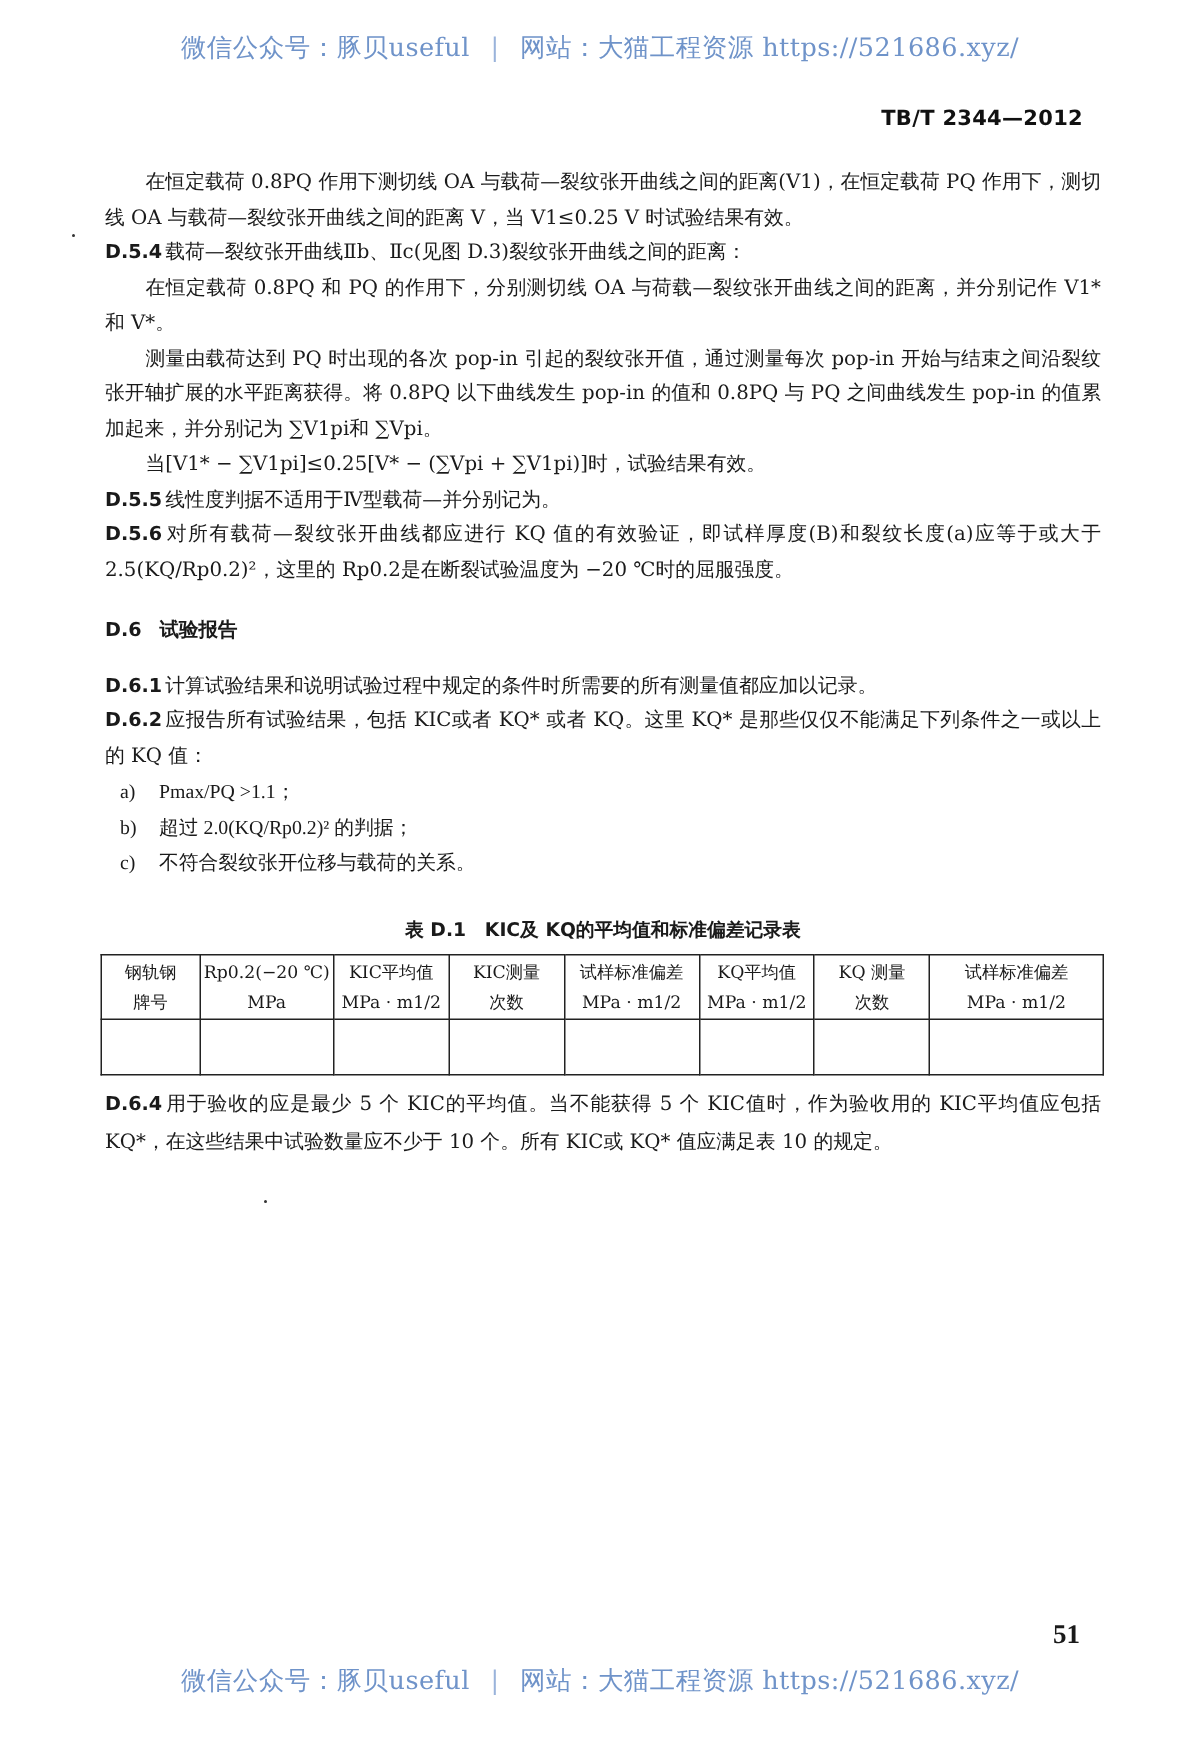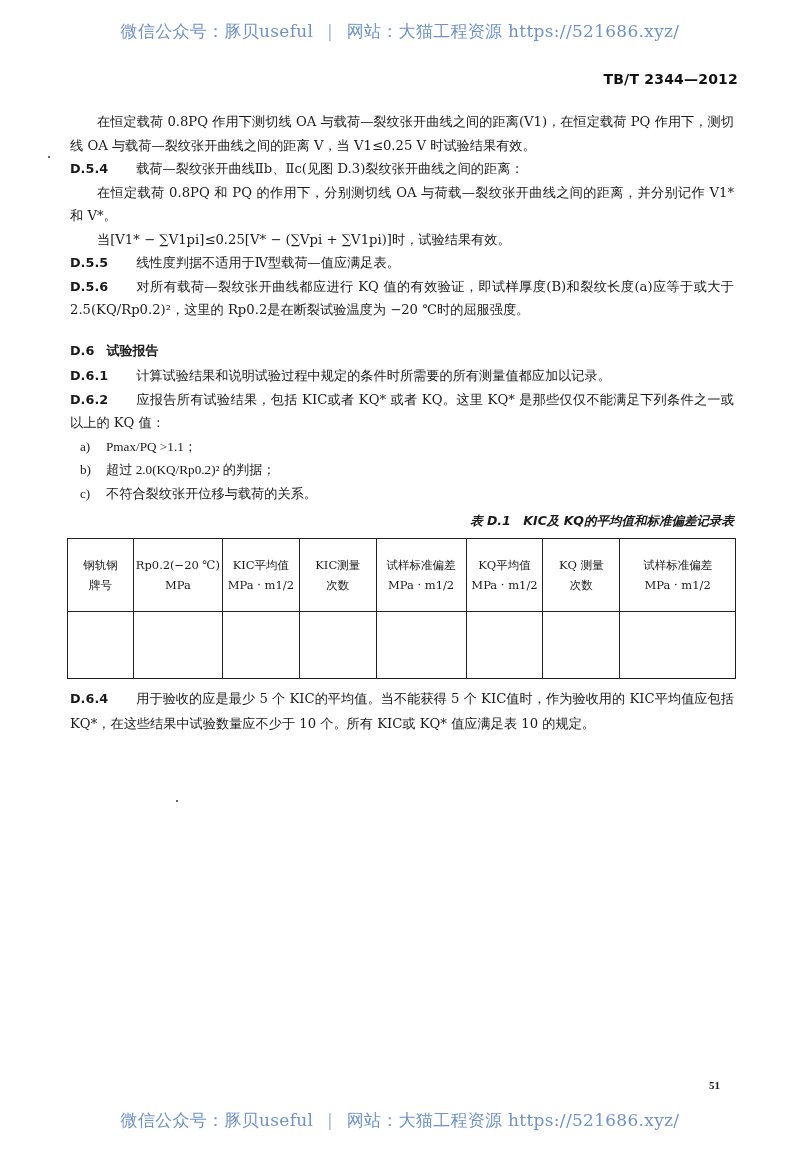--- a/index.html
+++ b/index.html
@@ -10,53 +10,53 @@
   }
   .watermark {
     position: absolute; left: 0; width: 800px; text-align: center;
     color: #6f93c9; font-size: 17px; letter-spacing: 0.3px;
     font-family: "DejaVu Serif", serif;
   }
   .wm-top { top: 20px; }
   .wm-bottom { top: 1109px; }
   .wm-sep { display: inline-block; margin: 0 8px; color: #9ab3db; }
   .std-code {
-    position: absolute; top: 71px; right: 62px;
+    position: absolute; top: 71px; right: 78px;
     font-family: "DejaVu Sans", "Liberation Sans", sans-serif;
     font-weight: bold; font-size: 14px; letter-spacing: 0.2px; color: #111;
   }
   .page-number {
     position: absolute; top: 1079px; right: 80px;
-    font-family: "Liberation Serif", serif; font-weight: bold; font-size: 11px;
+    font-family: "Liberation Serif", serif; font-weight: bold; font-size: 18px;
   }
   .content {
     position: absolute; left: 70px; top: 110px; width: 664px;
     font-size: 13.2px; line-height: 23.5px;
   }
   p { margin: 0; text-align: justify; }
   .indent { text-indent: 27px; }
   .clause-num {
     font-family: "DejaVu Sans", sans-serif; font-weight: bold; font-size: 12.8px;
-    display: inline-block; margin-right: 28px;
+    display: inline-block; margin-right: 2px;
   }
-  .section-head { margin-top: 17px; margin-bottom: 2px; }
+  .section-head { margin-top: 17px; margin-bottom: 13px; }
   .section-head .clause-num { margin-right: 12px; }
   .section-title { font-weight: bold; font-family: "DejaVu Sans", sans-serif; font-size: 13px; }
   .list-item { padding-left: 10px; font-family: Liberation Serif, serif; }
   .list-mark { display: inline-block; width: 26px; }
   .table-caption {
-    text-align: right; font-family: "DejaVu Sans", sans-serif; font-weight: bold;
-    font-size: 12.5px; margin-top: 4px; margin-bottom: 5px; font-style: italic;
+    text-align: center; font-family: "DejaVu Sans", sans-serif; font-weight: bold;
+    font-size: 12.5px; margin-top: 21px; margin-bottom: 5px;
   }
   table.record {
     border-collapse: collapse; width: 669px; margin-left: -3px;
     font-size: 11.5px; line-height: 20px;
   }
   table.record td, table.record th {
-    border: 1px solid #222; text-align: center; font-weight: normal; padding: 16px 2px;
+    border: 1px solid #222; text-align: center; font-weight: normal; padding: 1px 2px;
   }
   table.record { border: 1.6px solid #111; }
   table.record th { height: 38px; }
   table.record td { height: 34px; }
   .hdr-line { display: block; white-space: nowrap; }
   .dot-mark {
     position: absolute; width: 2px; height: 2px; background: #333; border-radius: 1px;
   }
 </style>
 </head>
@@ -74,24 +74,25 @@
 <div class="dot-mark" style="left:176px; top:800px;"></div>
 
 <div class="content">
 
   <p class="indent">在恒定载荷 0.8PQ 作用下测切线 OA 与载荷—裂纹张开曲线之间的距离(V1)，在恒定载荷 PQ 作用下，测切线 OA 与载荷—裂纹张开曲线之间的距离 V，当 V1≤0.25 V 时试验结果有效。</p>
 
   <p>
     <span class="clause-num">D.5.4</span><span>载荷—裂纹张开曲线Ⅱb、Ⅱc(见图 D.3)裂纹张开曲线之间的距离：</span>
   </p>
   <p class="indent">在恒定载荷 0.8PQ 和 PQ 的作用下，分别测切线 OA 与荷载—裂纹张开曲线之间的距离，并分别记作 V1* 和 V*。</p>
+  <p class="indent">测量由载荷达到 PQ 时出现的各次 pop-in 引起的裂纹张开值，通过测量每次 pop-in 开始与结束之间沿裂纹张开轴扩展的水平距离获得。将 0.8PQ 以下曲线发生 pop-in 的值和 0.8PQ 与 PQ 之间曲线发生 pop-in 的值累加起来，并分别记为 ∑V1pi和 ∑Vpi。</p>
   <p class="indent">当[V1* − ∑V1pi]≤0.25[V* − (∑Vpi + ∑V1pi)]时，试验结果有效。</p>
 
   <p>
-    <span class="clause-num">D.5.5</span><span>线性度判据不适用于Ⅳ型载荷—值应满足表。</span>
+    <span class="clause-num">D.5.5</span><span>线性度判据不适用于Ⅳ型载荷—并分别记为。</span>
   </p>
 
   <p>
     <span class="clause-num">D.5.6</span><span>对所有载荷—裂纹张开曲线都应进行 KQ 值的有效验证，即试样厚度(B)和裂纹长度(a)应等于或大于 2.5(KQ/Rp0.2)²，这里的 Rp0.2是在断裂试验温度为 −20 ℃时的屈服强度。</span>
   </p>
 
   <p class="section-head">
     <span class="clause-num">D.6</span><span class="section-title">试验报告</span>
   </p>
 

